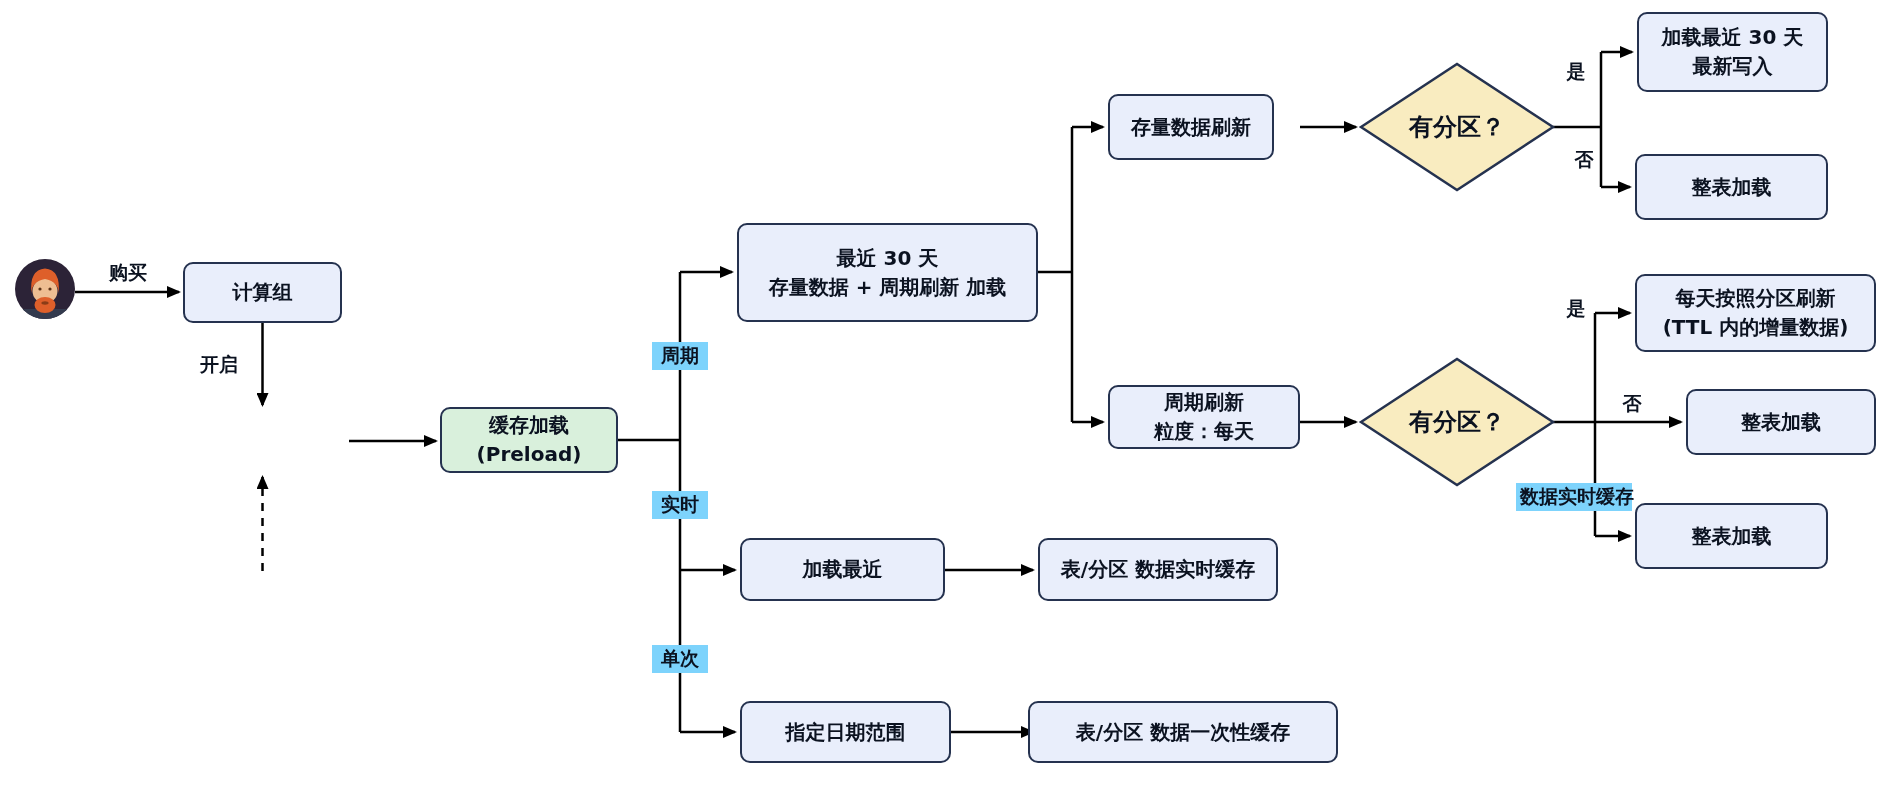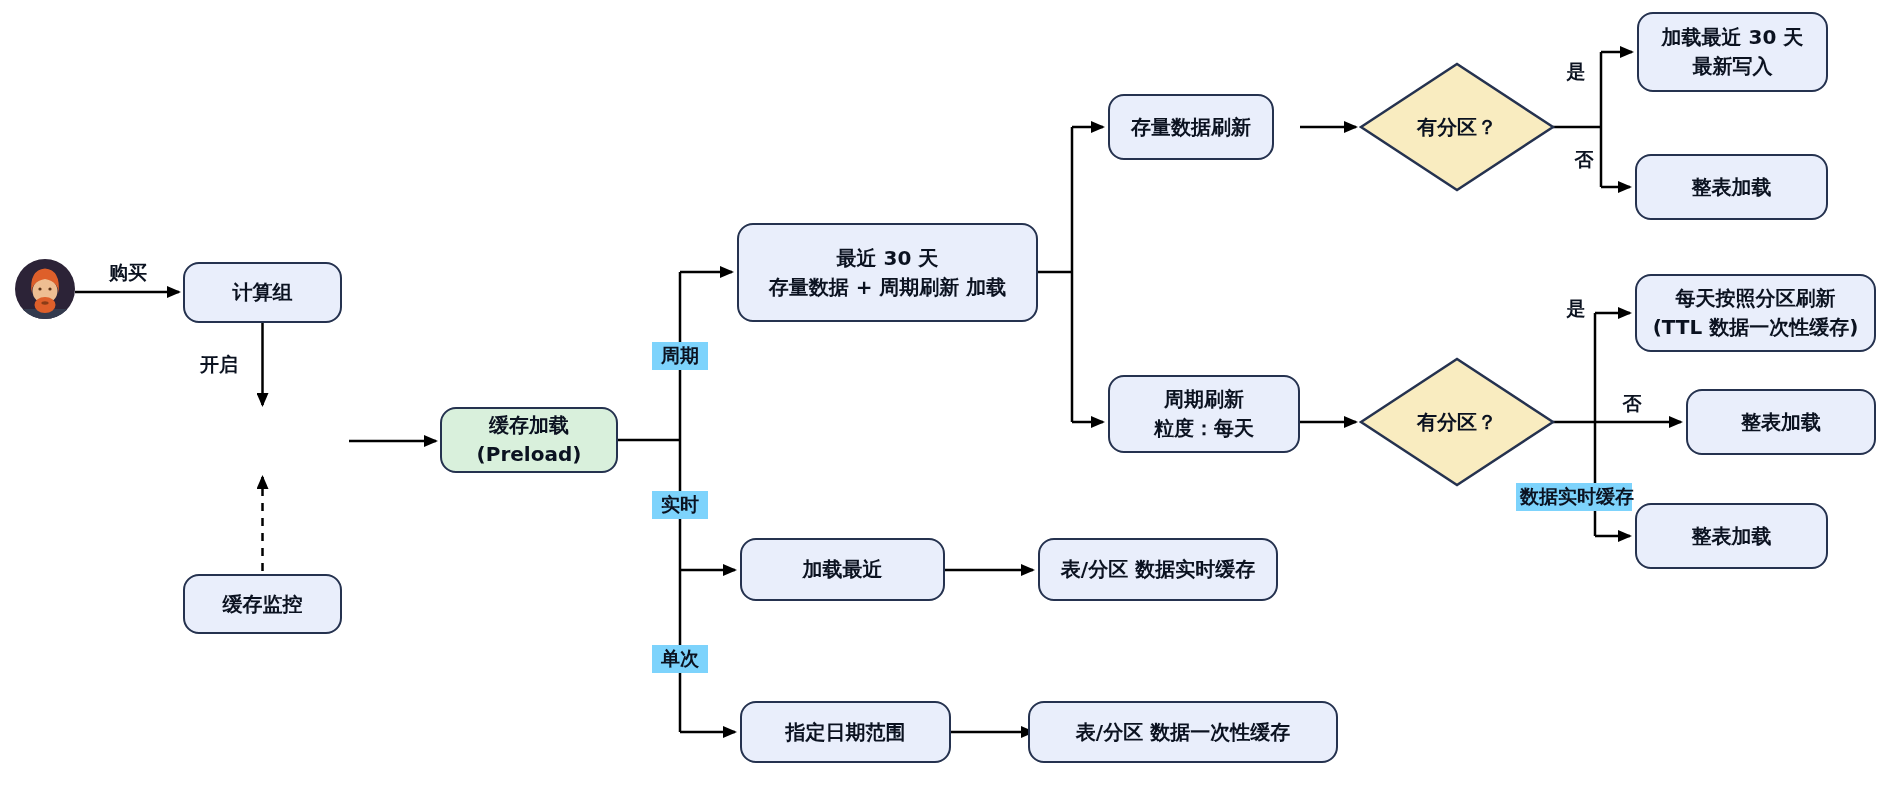--- a/index.html
+++ b/index.html
@@ -3,29 +3,29 @@
 <meta charset="utf-8">
 <style>
   * { margin:0; padding:0; box-sizing:border-box; }
   html,body { background:#ffffff; font-family:"DejaVu Sans","Liberation Sans",sans-serif; }
   .canvas {
     position:relative; width:1888px; height:790px; background:#ffffff; overflow:hidden;
   }
   svg.wires { position:absolute; left:0; top:0; width:1888px; height:790px; }
   .node {
     position:absolute; display:flex; flex-direction:column; align-items:center; justify-content:center;
-    border:2.5px solid #25324f; border-radius:16px; background:#e9eefb;
+    border:2.5px solid #25324f; border-radius:10px; background:#e9eefb;
     font-size:20px; font-weight:600; color:#0b1220; text-align:center; line-height:1.45;
     padding:2px 8px;
   }
   .node.green { background:#d9f0dc; }
   .nl { display:block; white-space:nowrap; }
   .diamond-label {
     position:absolute; display:flex; align-items:center; justify-content:center;
-    font-size:20px; font-weight:600; color:#0b1220; pointer-events:none;
+    font-size:24px; font-weight:600; color:#0b1220; pointer-events:none;
   }
   .edge-label {
     position:absolute; font-size:19px; font-weight:600; color:#0b1220; text-align:center;
     white-space:nowrap;
   }
   .edge-label.on-line { background:#7dd3fc; padding:1px 4px; }
 </style>
 </head>
 <body>
 
@@ -90,58 +90,55 @@
 
     <polygon points="1361,127 1457,64 1553,127 1457,190" fill="#f9ecc0" stroke="#25324f" stroke-width="2.5"></polygon>
     <polygon points="1361,422 1457,359 1553,422 1457,485" fill="#f9ecc0" stroke="#25324f" stroke-width="2.5"></polygon>
   </svg>
 
   <div class="node" style="left:183px;top:262px;width:159px;height:61px">
     <span class="nl">计算组</span>
   </div>
 
 
-  <div class="node" style="left:183px;top:574px;width:159px;height:60px">
-    <span class="nl">缓存监控</span>
-  </div>
 
   <div class="node green" style="left:440px;top:407px;width:178px;height:66px">
     <span class="nl">缓存加载</span>
     <span class="nl">(Preload)</span>
   </div>
 
   <div class="node" style="left:737px;top:223px;width:301px;height:99px">
     <span class="nl">最近 30 天</span>
     <span class="nl">存量数据 + 周期刷新 加载</span>
   </div>
 
   <div class="node" style="left:1108px;top:94px;width:166px;height:66px">
     <span class="nl">存量数据刷新</span>
   </div>
 
-  <div class="node" style="left:1108px;top:375px;width:192px;height:78px">
+  <div class="node" style="left:1108px;top:385px;width:192px;height:64px">
     <span class="nl">周期刷新</span>
     <span class="nl">粒度：每天</span>
   </div>
 
   <div class="diamond-label" style="left:1361px;top:64px;width:192px;height:126px">有分区？</div>
   <div class="diamond-label" style="left:1361px;top:359px;width:192px;height:126px">有分区？</div>
 
   <div class="node" style="left:1637px;top:12px;width:191px;height:80px">
     <span class="nl">加载最近 30 天</span>
     <span class="nl">最新写入</span>
   </div>
 
   <div class="node" style="left:1635px;top:154px;width:193px;height:66px">
     <span class="nl">整表加载</span>
   </div>
 
   <div class="node" style="left:1635px;top:274px;width:241px;height:78px">
     <span class="nl">每天按照分区刷新</span>
-    <span class="nl">(TTL 数据一次性缓存)</span>
+    <span class="nl">(TTL 内的增量数据)</span>
   </div>
 
   <div class="node" style="left:1686px;top:389px;width:190px;height:66px">
     <span class="nl">整表加载</span>
   </div>
 
   <div class="node" style="left:1635px;top:503px;width:193px;height:66px">
     <span class="nl">整表加载</span>
   </div>
 

